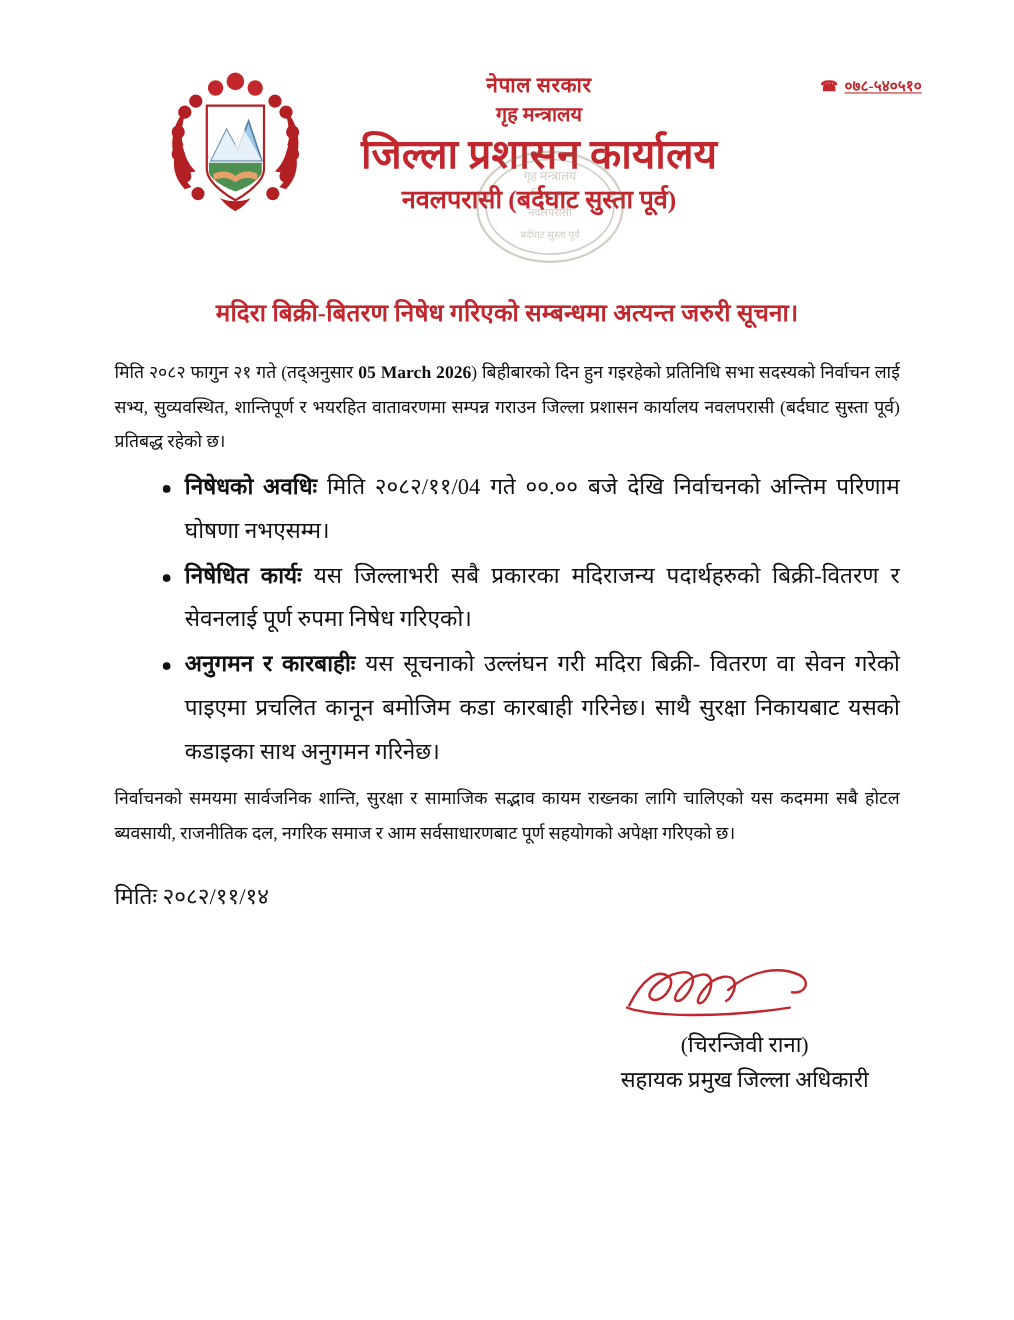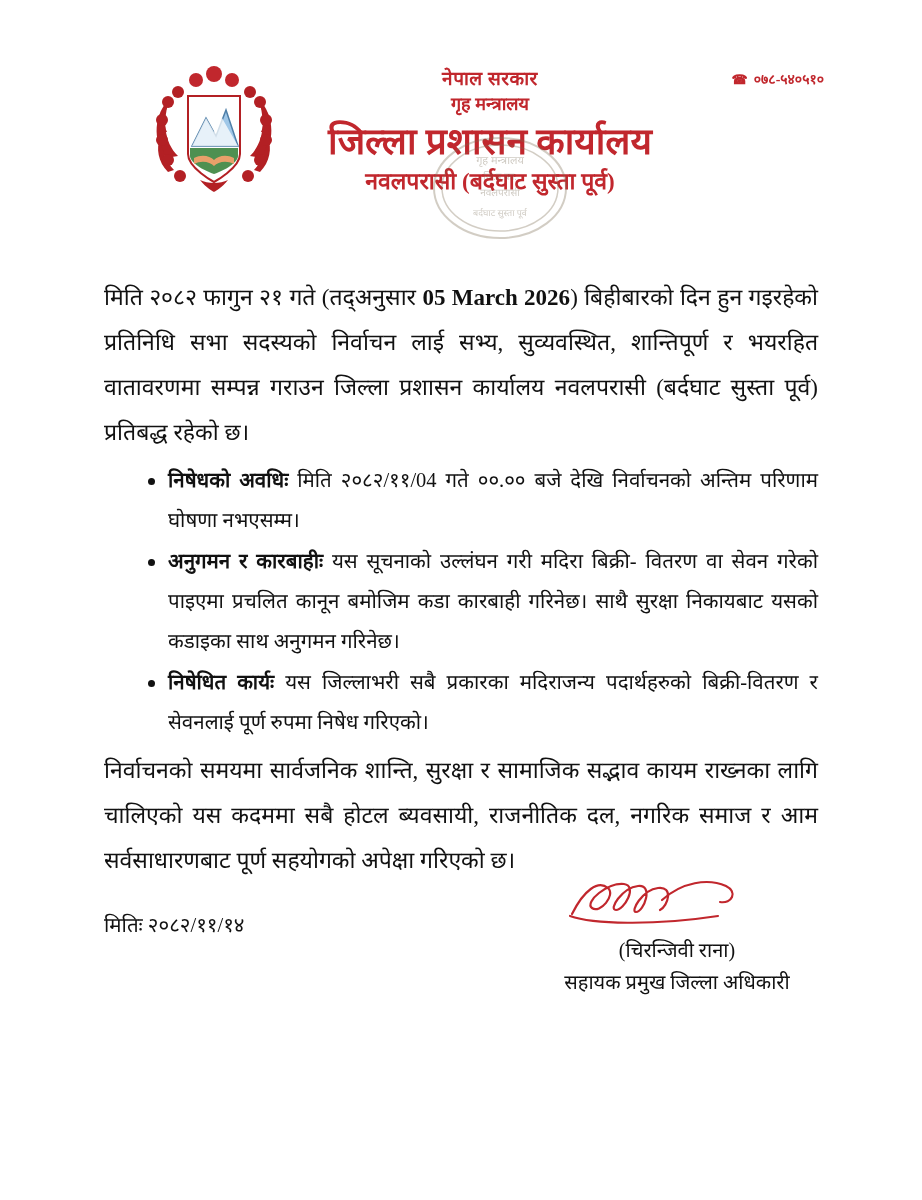--- a/index.html
+++ b/index.html
@@ -63,26 +63,27 @@
   }
   .office-sub {
     font-size: 23px;
     font-weight: bold;
     line-height: 1.3;
     margin-top: 2px;
   }
 
   .contact {
     position: absolute;
-    right: 98px;
+    right: 84px;
     top: 68px;
     text-align: right;
     color: #c1272d;
     font-size: 14px;
     line-height: 1.7;
+    text-decoration: underline;
   }
   .contact .phone-row {
     white-space: nowrap;
     font-weight: bold;
   }
   .contact .phone-icon {
     display: inline-block;
     margin-right: 6px;
     font-size: 13px;
   }
@@ -115,21 +116,21 @@
     font-weight: bold;
     letter-spacing: 0.2px;
   }
 
   .body-wrap {
     padding: 0 104px 0 104px;
     margin-top: 26px;
   }
   p.para {
     margin: 0 0 2px 0;
-    font-size: 23px;
+    font-size: 16px;
     line-height: 1.95;
     text-align: justify;
     text-justify: inter-word;
   }
   p.para.last-justify { text-align: justify; }
   .bold-en { font-weight: bold; }
 
   ul.bullets {
     list-style: none;
     margin: 6px 0 6px 0;
@@ -256,37 +257,38 @@
         <ellipse cx="70" cy="58" rx="66" ry="50" fill="none" stroke="#7a6a4f" stroke-width="2"></ellipse>
         <ellipse cx="70" cy="58" rx="58" ry="43" fill="none" stroke="#7a6a4f" stroke-width="1.5"></ellipse>
         <text x="70" y="34" font-size="11" fill="#6d5f47" text-anchor="middle" font-family="'Liberation Serif',serif">गृह मन्त्रालय</text>
         <text x="70" y="50" font-size="10" fill="#6d5f47" text-anchor="middle" font-family="'Liberation Serif',serif">जि.प्र.का.</text>
         <text x="70" y="66" font-size="10" fill="#6d5f47" text-anchor="middle" font-family="'Liberation Serif',serif">नवलपरासी</text>
         <text x="70" y="86" font-size="9" fill="#6d5f47" text-anchor="middle" font-family="'Liberation Serif',serif">बर्दघाट सुस्ता पूर्व</text>
       </svg>
     </div>
   </div>
 
+  <div class="doc-title">मदिरा बिक्री-बितरण निषेध गरिएको सम्बन्धमा अत्यन्त जरुरी सूचना।</div>
 
   <div class="body-wrap">
 
     <p class="para">
       <span>मिति २०८२ फागुन २१ गते (तद्अनुसार </span><span class="bold-en">05 March 2026</span><span>) बिहीबारको दिन हुन गइरहेको प्रतिनिधि सभा सदस्यको निर्वाचन लाई सभ्य, सुव्यवस्थित, शान्तिपूर्ण र भयरहित वातावरणमा सम्पन्न गराउन जिल्ला प्रशासन कार्यालय नवलपरासी (बर्दघाट सुस्ता पूर्व) प्रतिबद्ध रहेको छ।</span>
     </p>
 
 
     <ul class="bullets">
       <li>
         <span class="lbl">निषेधको अवधिः</span><span> मिति २०८२/११/04 गते ००.०० बजे देखि निर्वाचनको अन्तिम परिणाम घोषणा नभएसम्म।</span>
       </li>
       <li>
-        <span class="lbl">अनुगमन र कारबाहीः</span><span> यस सूचनाको उल्लंघन गरी मदिरा बिक्री- वितरण वा सेवन गरेको पाइएमा प्रचलित कानून बमोजिम कडा कारबाही गरिनेछ। साथै सुरक्षा निकायबाट यसको कडाइका साथ अनुगमन गरिनेछ।</span>
+        <span class="lbl">निषेधित कार्यः</span><span> यस जिल्लाभरी सबै प्रकारका मदिराजन्य पदार्थहरुको बिक्री-वितरण र सेवनलाई पूर्ण रुपमा निषेध गरिएको।</span>
       </li>
       <li>
-        <span class="lbl">निषेधित कार्यः</span><span> यस जिल्लाभरी सबै प्रकारका मदिराजन्य पदार्थहरुको बिक्री-वितरण र सेवनलाई पूर्ण रुपमा निषेध गरिएको।</span>
+        <span class="lbl">अनुगमन र कारबाहीः</span><span> यस सूचनाको उल्लंघन गरी मदिरा बिक्री- वितरण वा सेवन गरेको पाइएमा प्रचलित कानून बमोजिम कडा कारबाही गरिनेछ। साथै सुरक्षा निकायबाट यसको कडाइका साथ अनुगमन गरिनेछ।</span>
       </li>
     </ul>
 
     <p class="para last-justify">निर्वाचनको समयमा सार्वजनिक शान्ति, सुरक्षा र सामाजिक सद्भाव कायम राख्नका लागि चालिएको यस कदममा सबै होटल ब्यवसायी, राजनीतिक दल, नगरिक समाज र आम सर्वसाधारणबाट पूर्ण सहयोगको अपेक्षा गरिएको छ।</p>
   </div>
 
   <div class="date-line">मितिः २०८२/११/१४</div>
 
   <div class="sign-block">
     <div class="signature">

